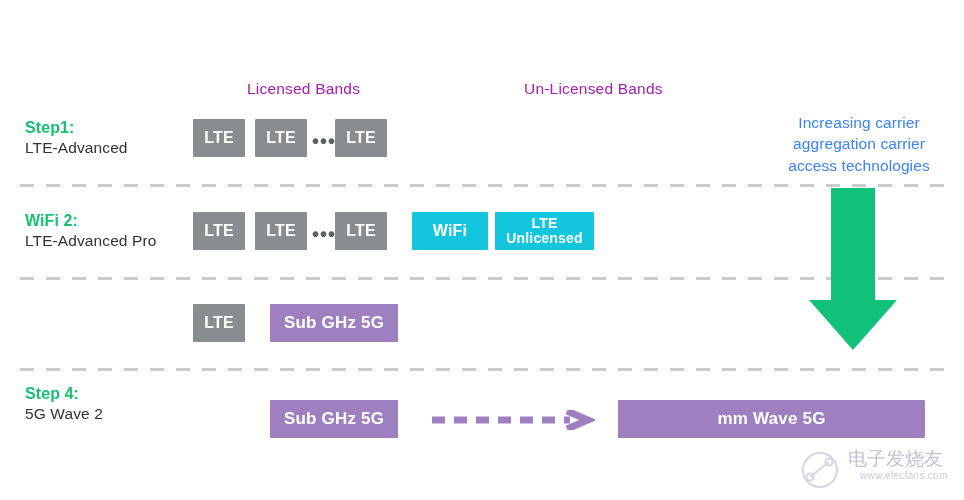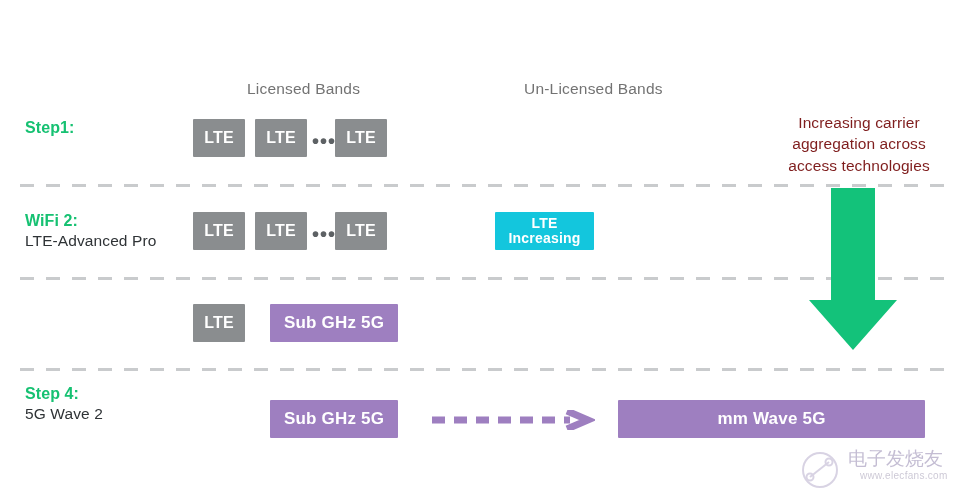--- a/index.html
+++ b/index.html
@@ -13,21 +13,21 @@
   #canvas {
     position: relative;
     width: 964px;
     height: 500px;
     background: #ffffff;
     overflow: hidden;
   }
   .hdr {
     position: absolute;
     font-size: 15.5px;
-    color: #737373;
+    color: #a21caf;
     letter-spacing: 0.2px;
     white-space: nowrap;
   }
   #hdr-licensed { left: 247px; top: 80px; }
   #hdr-unlicensed { left: 524px; top: 80px; }
 
   .step-label {
     position: absolute;
     left: 25px;
     line-height: 1.28;
@@ -101,21 +101,21 @@
     width: 96px;
     height: 164px;
   }
 
   #callout {
     position: absolute;
     left: 766px;
     top: 112px;
     width: 186px;
     text-align: center;
-    color: #7f1d1d;
+    color: #3b82f6;
     font-size: 15.5px;
     line-height: 1.38;
     letter-spacing: 0.1px;
   }
 
   
   #watermark {
     position: absolute;
     left: 800px;
     top: 448px;
@@ -152,39 +152,41 @@
 </head>
 <body>
 
 <div id="canvas">
 
   <div class="hdr" id="hdr-licensed">Licensed Bands</div>
   <div class="hdr" id="hdr-unlicensed">Un-Licensed Bands</div>
 
   <div class="step-label" style="top:118px">
     <span class="step-num">Step1:</span>
+    <span class="step-name">LTE-Advanced</span>
   </div>
   <div class="box gray" style="left:193px; top:119px; width:52px; height:38px;">LTE</div>
   <div class="box gray" style="left:255px; top:119px; width:52px; height:38px;">LTE</div>
   <div class="dots" style="left:312px; top:131px;">•••</div>
   <div class="box gray" style="left:335px; top:119px; width:52px; height:38px;">LTE</div>
 
   <div class="sep" style="top:184px"></div>
 
   <div class="step-label" style="top:211px">
     <span class="step-num">WiFi 2:</span>
     <span class="step-name">LTE-Advanced Pro</span>
   </div>
   <div class="box gray" style="left:193px; top:212px; width:52px; height:38px;">LTE</div>
   <div class="box gray" style="left:255px; top:212px; width:52px; height:38px;">LTE</div>
   <div class="dots" style="left:312px; top:224px;">•••</div>
   <div class="box gray" style="left:335px; top:212px; width:52px; height:38px;">LTE</div>
+  <div class="box cyan" style="left:412px; top:212px; width:76px; height:38px;">WiFi</div>
   <div class="box cyan" style="left:495px; top:212px; width:99px; height:38px; flex-direction:column; font-size:14px;">
     <span>LTE</span>
-    <span>Increasing</span>
+    <span>Unlicensed</span>
   </div>
 
   <div class="sep" style="top:277px"></div>
 
   <div class="box gray" style="left:193px; top:304px; width:52px; height:38px;">LTE</div>
   <div class="box purple" style="left:270px; top:304px; width:128px; height:38px;">Sub GHz 5G</div>
 
   <div class="sep" style="top:368px"></div>
 
   <div class="step-label" style="top:384px">
@@ -195,21 +197,21 @@
 
   <svg id="dashed-arrow" viewBox="0 0 165 20">
     <line x1="2" y1="10" x2="140" y2="10" stroke="#9e7fc0" stroke-width="7" stroke-dasharray="13,9" stroke-linecap="butt"></line>
     <polyline points="137,1 158,10 137,19" fill="none" stroke="#9e7fc0" stroke-width="7" stroke-linejoin="miter" stroke-linecap="butt"></polyline>
   </svg>
 
   <div class="box purple" style="left:618px; top:400px; width:307px; height:38px;">mm Wave 5G</div>
 
   <div id="callout">
     <div>Increasing carrier</div>
-    <div>aggregation across</div>
+    <div>aggregation carrier</div>
     <div>access technologies</div>
   </div>
 
   <svg id="green-arrow" viewBox="0 0 96 164">
     <polygon points="26,0 70,0 70,112 92,112 48,162 4,112 26,112" fill="#13c27a"></polygon>
   </svg>
 
   <div id="watermark">
     <svg class="wm-mark" viewBox="0 0 40 40">
       <circle cx="20" cy="20" r="17" fill="none" stroke="#b3a8c9" stroke-width="2"></circle>

